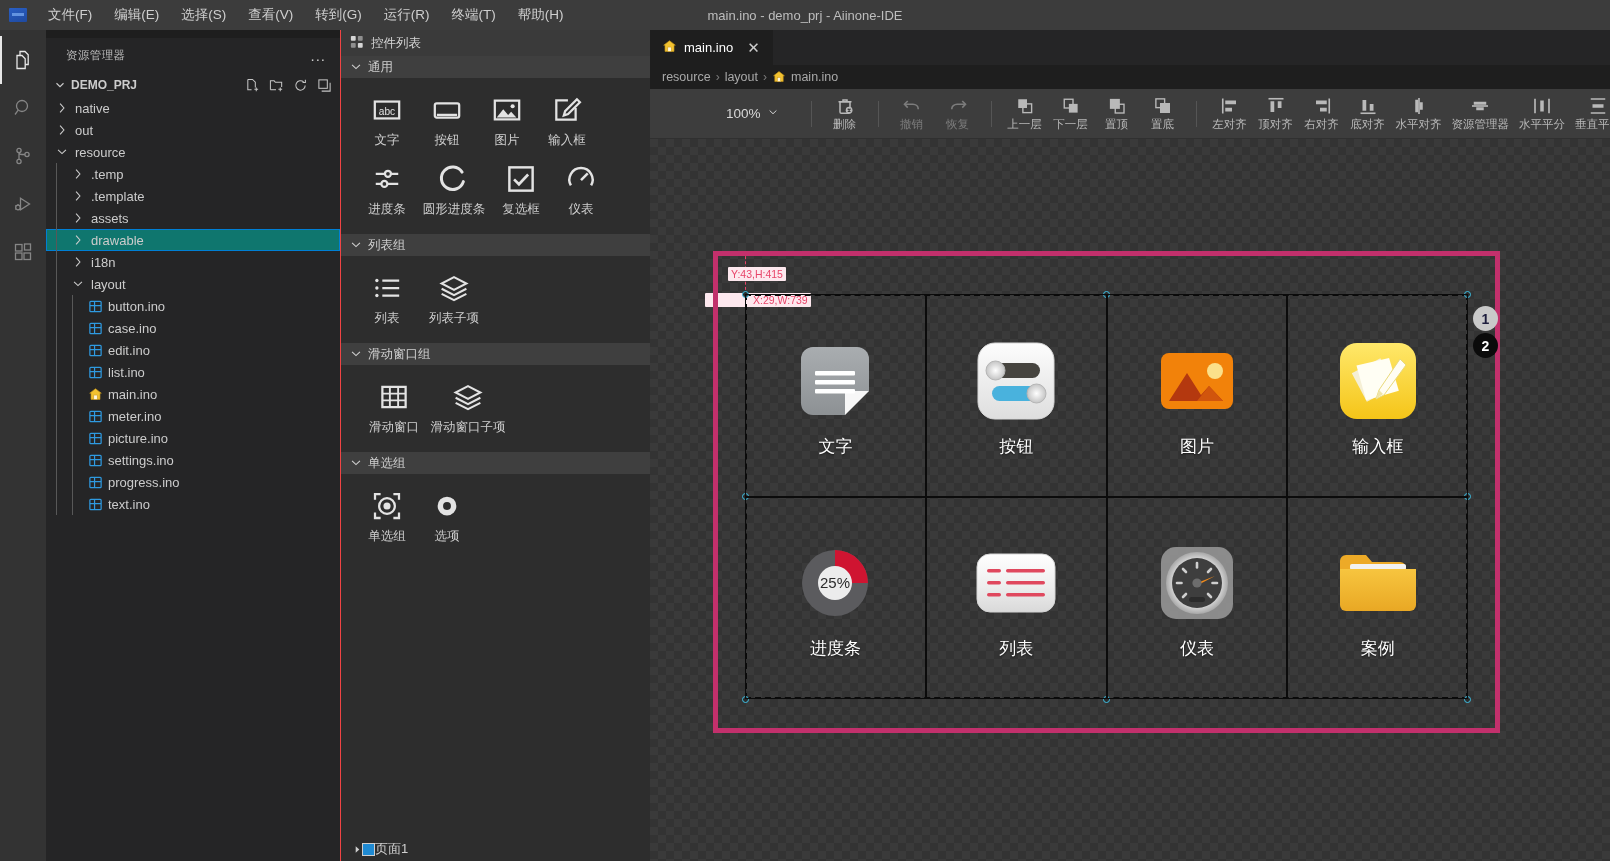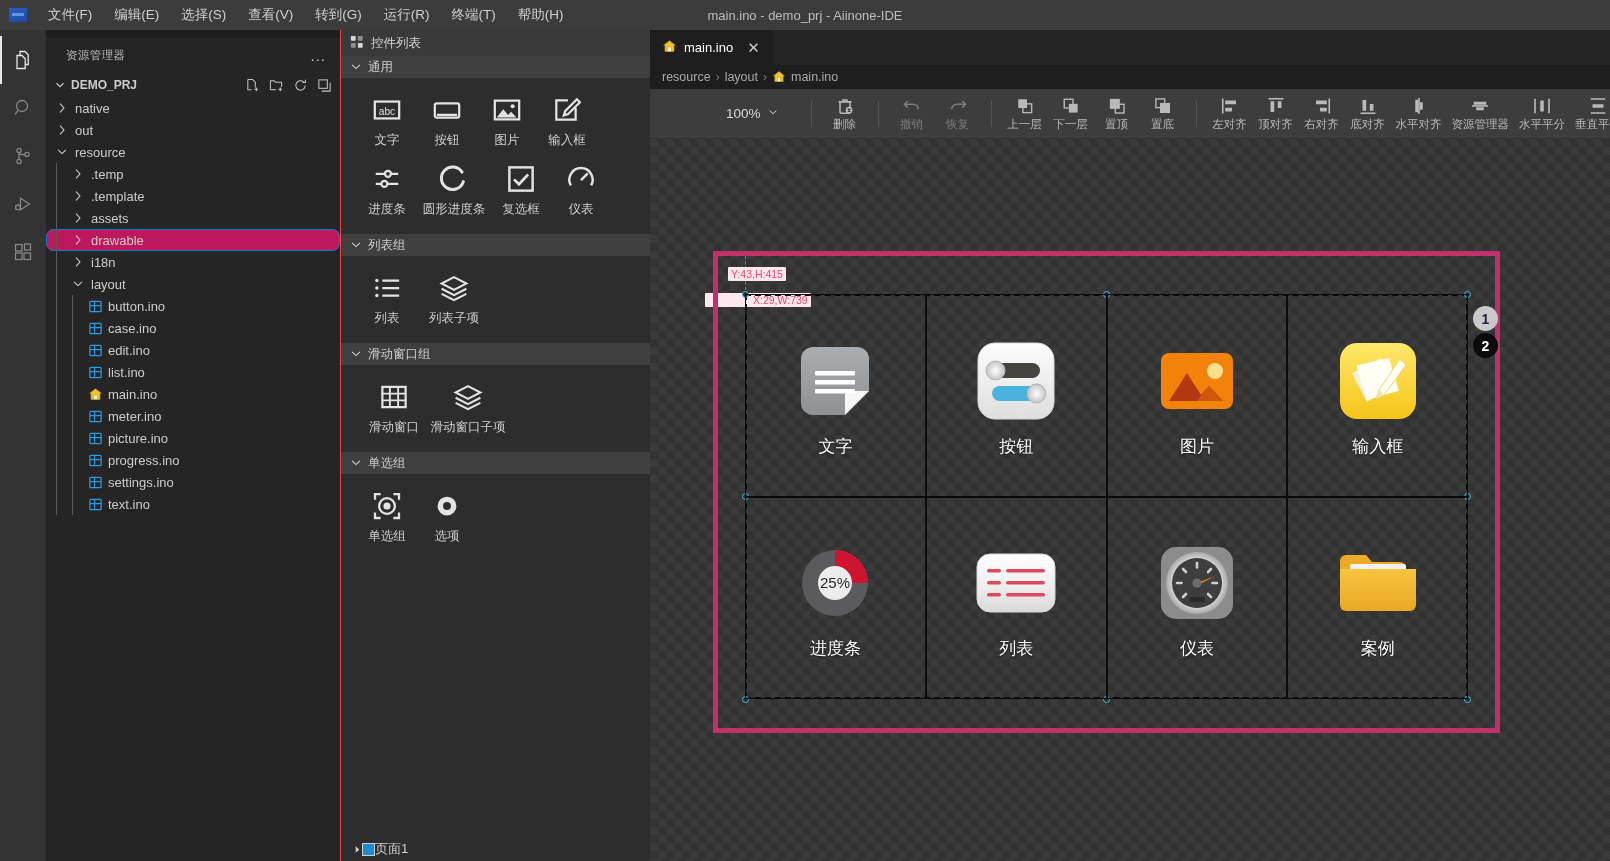--- a/index.html
+++ b/index.html
@@ -69,21 +69,21 @@
     padding-right: 8px;
   }
   .tree-root-left { display: flex; align-items: center; gap: 3px; }
   .root-actions { display: flex; align-items: center; gap: 9px; color: #c5c5c5; }
   .root-actions span { cursor: pointer; display: flex; }
   .tree { flex: 1 1 auto; overflow: hidden; font-size: 13px; }
   .tree-row {
     height: 22px; display: flex; align-items: center; color: #cccccc;
     white-space: nowrap; cursor: pointer; position: relative;
   }
-  .tree-row.selected { background: #be185d; outline: 1px solid #007fd4; outline-offset:-1px;border-radius:8px; }
+  .tree-row.selected { background: #0f766e; outline: 1px solid #007fd4; outline-offset:-1px; }
   .chev {
     width: 16px; flex: 0 0 16px; display:flex; align-items:center; justify-content:center;
     color: #cccccc;
   }
   .chev svg { display:block; }
   .guide {
     position: absolute; top: 0; bottom: 0; width: 1px; background: #585858;
   }
   .file-icon { width: 18px; flex: 0 0 18px; display:flex; align-items:center; justify-content:center; margin-right:4px; }
   .tree-label { font-size: 13px; }
@@ -499,33 +499,33 @@
           <div class="tree-row">
             <div class="guide" style="left: 10px;"></div>
             <div class="guide" style="left: 26px;"></div>
             <div style="width: 40px; flex: 0 0 auto;"></div>
             <span class="file-icon">
               <svg width="15" height="15" viewBox="0 0 16 16">
                 <rect x="2" y="2.5" width="12" height="11" rx="1" fill="none" stroke="#2f9ae0" stroke-width="1.3"></rect>
                 <path d="M7 2.5v11M2 7h12" stroke="#2f9ae0" stroke-width="1.3"></path>
               </svg>
             </span>
-            <span class="tree-label">progress.ino</span>
+            <span class="tree-label">settings.ino</span>
           </div>
           <div class="tree-row">
             <div class="guide" style="left: 10px;"></div>
             <div class="guide" style="left: 26px;"></div>
             <div style="width: 40px; flex: 0 0 auto;"></div>
             <span class="file-icon">
               <svg width="15" height="15" viewBox="0 0 16 16">
                 <rect x="2" y="2.5" width="12" height="11" rx="1" fill="none" stroke="#2f9ae0" stroke-width="1.3"></rect>
                 <path d="M7 2.5v11M2 7h12" stroke="#2f9ae0" stroke-width="1.3"></path>
               </svg>
             </span>
-            <span class="tree-label">settings.ino</span>
+            <span class="tree-label">progress.ino</span>
           </div>
           <div class="tree-row">
             <div class="guide" style="left: 10px;"></div>
             <div class="guide" style="left: 26px;"></div>
             <div style="width: 40px; flex: 0 0 auto;"></div>
             <span class="file-icon">
               <svg width="15" height="15" viewBox="0 0 16 16">
                 <rect x="2" y="2.5" width="12" height="11" rx="1" fill="none" stroke="#2f9ae0" stroke-width="1.3"></rect>
                 <path d="M7 2.5v11M2 7h12" stroke="#2f9ae0" stroke-width="1.3"></path>
               </svg>

